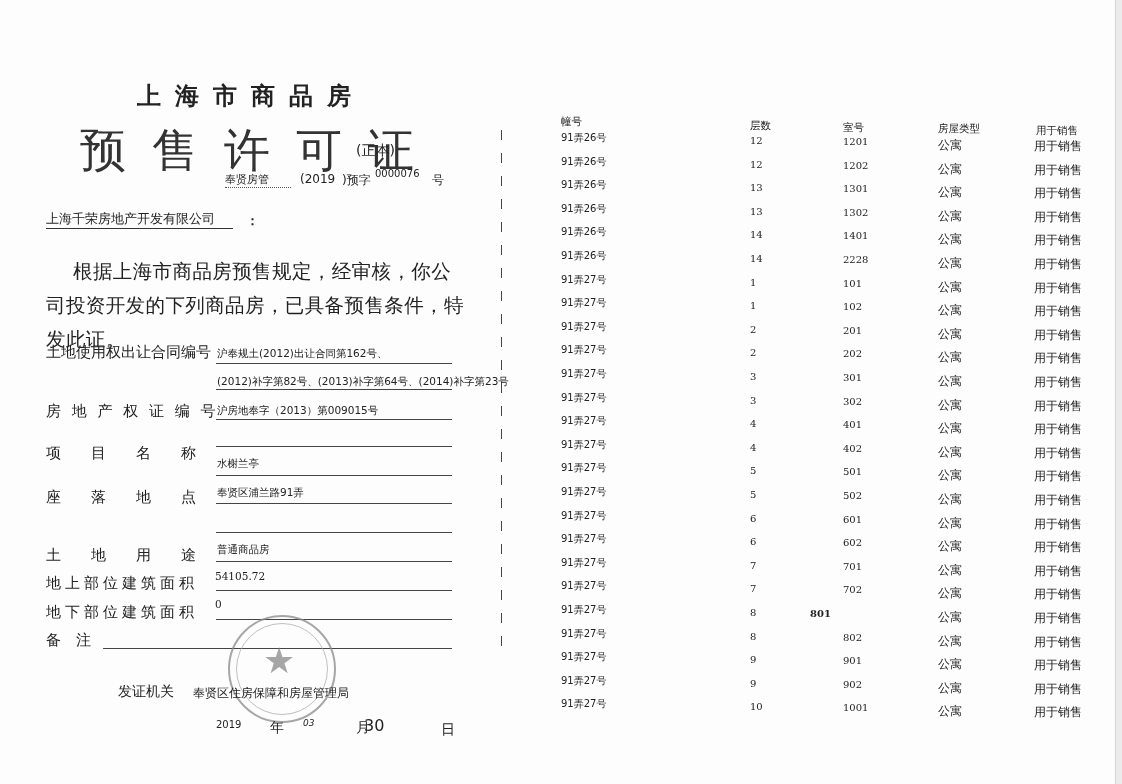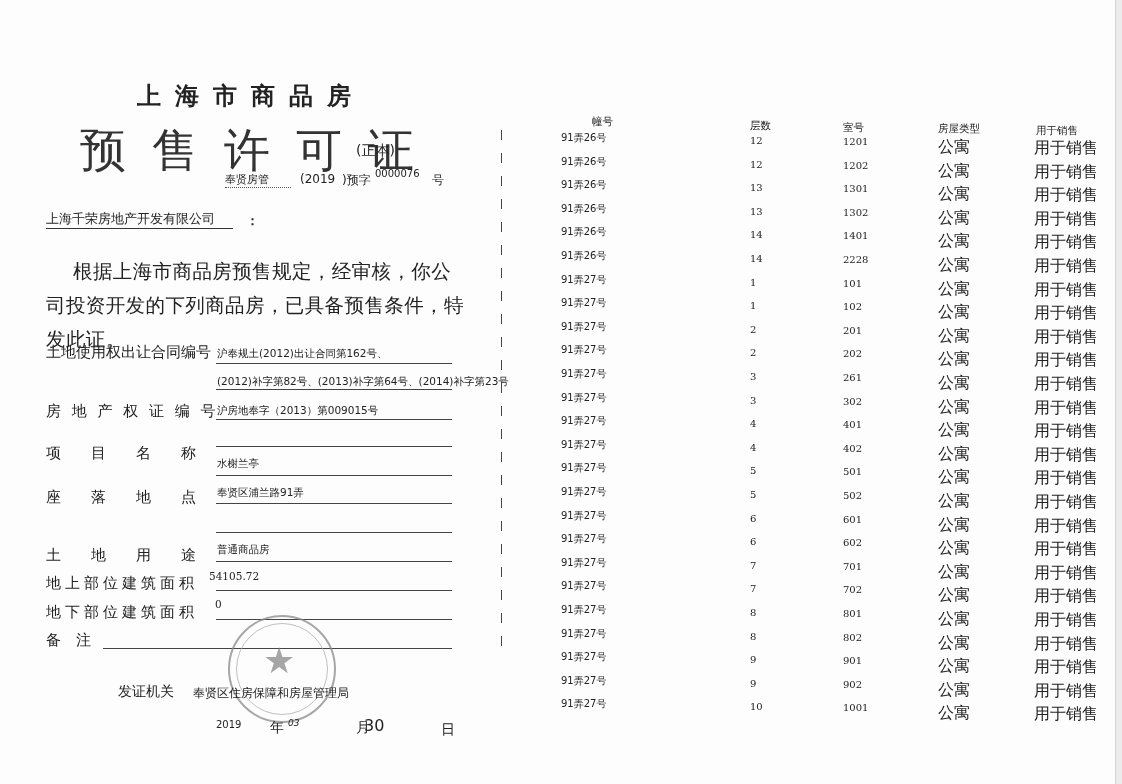--- a/index.html
+++ b/index.html
@@ -27,21 +27,21 @@
     .para { left: 46px; top: 255px; width: 420px; font-size: 19.5px; line-height: 34px; white-space: normal; font-family: "DejaVu Sans", sans-serif; text-indent: 27px; letter-spacing: 0.4px; }
 
     .field-label { font-size: 15px; left: 46px; }
     .field-line { position: absolute; height: 1px; background: #444; }
     .field-val { font-size: 10.5px; font-family: "DejaVu Sans", sans-serif; }
 
     .issuer-label { left: 118px; top: 683px; font-size: 14px; font-family: "DejaVu Sans", sans-serif; }
     .issuer-name { left: 193px; top: 685px; font-size: 12px; font-family: "DejaVu Sans", sans-serif; }
     .date-y { left: 216px; top: 719px; font-size: 10px; font-family: "DejaVu Sans", sans-serif; }
     .date-nian { left: 270px; top: 719px; font-size: 14px; }
-    .date-m { left: 288px; top: 718px; font-size: 9px; font-family: "DejaVu Sans", sans-serif; font-style: italic; }
+    .date-m { left: 303px; top: 718px; font-size: 9px; font-family: "DejaVu Sans", sans-serif; font-style: italic; }
     .date-yue { left: 356px; top: 719px; font-size: 14px; }
     .date-d { left: 364px; top: 716px; font-size: 16px; font-family: "DejaVu Sans", sans-serif; }
     .date-ri { left: 441px; top: 721px; font-size: 14px; }
 
     .stamp {
       position: absolute; left: 228px; top: 615px; width: 104px; height: 104px;
       border: 2px solid #8a8a8a; border-radius: 50%; opacity: 0.75;
     }
     .stamp::before {
       content: ""; position: absolute; inset: 6px; border: 1px solid #aaa; border-radius: 50%;
@@ -50,21 +50,21 @@
 
     .dash-divider {
       position: absolute; left: 501px; top: 130px; width: 1px; height: 520px;
       background: repeating-linear-gradient(to bottom, #444 0 10px, transparent 10px 23px);
     }
 
     
     .tbl { font-family: "DejaVu Serif", serif; font-size: 10px; color: #222; }
     .tbl .hdr { font-family: "DejaVu Sans", sans-serif; font-size: 10.5px; }
     .cell-bld { font-family: "DejaVu Sans", sans-serif; font-size: 10px; }
-    .cell-cn { font-family: Liberation Serif, serif; font-size: 16px; }
+    .cell-cn { font-family: Liberation Serif, serif; font-size: 12px; }
   </style>
 </head>
 <body>
 
 <div class="right-edge"></div>
 
 <div class="abs t-city">上海市商品房</div>
 <div class="abs t-main">预售许可证</div>
 <div class="abs t-copy">(正本)</div>
 
@@ -97,21 +97,21 @@
 <div class="abs field-label" style="top:488px;">座　　落　　地　　点</div>
 <div class="abs field-val" style="left:217px;top:486px;">奉贤区浦兰路91弄</div>
 <div class="field-line" style="left:216px;top:503px;width:236px;"></div>
 <div class="field-line" style="left:216px;top:532px;width:236px;"></div>
 
 <div class="abs field-label" style="top:546px;">土　　地　　用　　途</div>
 <div class="abs field-val" style="left:217px;top:543px;">普通商品房</div>
 <div class="field-line" style="left:216px;top:561px;width:236px;"></div>
 
 <div class="abs field-label" style="top:574px;letter-spacing:4px;">地上部位建筑面积</div>
-<div class="abs field-val" style="left:209px;top:570px;font-family:'DejaVu Serif',serif;text-align:right;">54105.72</div>
+<div class="abs field-val" style="left:215px;top:570px;font-family:'DejaVu Serif',serif;text-align:right;">54105.72</div>
 <div class="field-line" style="left:216px;top:590px;width:236px;"></div>
 
 <div class="abs field-label" style="top:603px;letter-spacing:4px;">地下部位建筑面积</div>
 <div class="abs field-val" style="left:215px;top:598px;font-family:'DejaVu Serif',serif;">0</div>
 <div class="field-line" style="left:216px;top:619px;width:236px;"></div>
 
 <div class="abs field-label" style="top:631px;">备　注</div>
 <div class="field-line" style="left:103px;top:648px;width:349px;"></div>
 
 <div class="stamp">
@@ -124,21 +124,21 @@
 <div class="abs date-y">2019</div>
 <div class="abs date-nian">年</div>
 <div class="abs date-m">03</div>
 <div class="abs date-yue">月</div>
 <div class="abs date-d">30</div>
 <div class="abs date-ri">日</div>
 
 <div class="dash-divider"></div>
 
 <div class="tbl">
-  <div class="abs hdr" style="left:561px;top:115px;margin-left:31px;">幢号</div>
+  <div class="abs hdr" style="left:561px;top:115px;">幢号</div>
   <div class="abs hdr" style="left:750px;top:119px;">层数</div>
   <div class="abs hdr" style="left:843px;top:121px;">室号</div>
   <div class="abs hdr" style="left:938px;top:122px;">房屋类型</div>
   <div class="abs hdr" style="left:1036px;top:124px;">用于销售</div>
   <div id="rows">
       <div>
         <div class="abs cell-bld" style="left: 561px; top: 131px;">91弄26号</div>
         <div class="abs " style="left: 750px; top: 135px;">12</div>
         <div class="abs " style="left: 843px; top: 136px;">1201</div>
         <div class="abs cell-cn" style="left: 938px; top: 137px;">公寓</div>
@@ -203,21 +203,21 @@
       <div>
         <div class="abs cell-bld" style="left: 561px; top: 343.4px;">91弄27号</div>
         <div class="abs " style="left: 750px; top: 347.4px;">2</div>
         <div class="abs " style="left: 843px; top: 348.4px;">202</div>
         <div class="abs cell-cn" style="left: 938px; top: 349.4px;">公寓</div>
         <div class="abs cell-cn" style="left: 1034px; top: 350.4px;">用于销售</div>
       </div>
       <div>
         <div class="abs cell-bld" style="left: 561px; top: 367px;">91弄27号</div>
         <div class="abs " style="left: 750px; top: 371px;">3</div>
-        <div class="abs " style="left: 843px; top: 372px;">261</div>
+        <div class="abs " style="left: 843px; top: 372px;">301</div>
         <div class="abs cell-cn" style="left: 938px; top: 373px;">公寓</div>
         <div class="abs cell-cn" style="left: 1034px; top: 374px;">用于销售</div>
       </div>
       <div>
         <div class="abs cell-bld" style="left: 561px; top: 390.6px;">91弄27号</div>
         <div class="abs " style="left: 750px; top: 394.6px;">3</div>
         <div class="abs " style="left: 843px; top: 395.6px;">302</div>
         <div class="abs cell-cn" style="left: 938px; top: 396.6px;">公寓</div>
         <div class="abs cell-cn" style="left: 1034px; top: 397.6px;">用于销售</div>
       </div>
@@ -273,21 +273,21 @@
       <div>
         <div class="abs cell-bld" style="left: 561px; top: 579.4px;">91弄27号</div>
         <div class="abs " style="left: 750px; top: 583.4px;">7</div>
         <div class="abs " style="left: 843px; top: 584.4px;">702</div>
         <div class="abs cell-cn" style="left: 938px; top: 585.4px;">公寓</div>
         <div class="abs cell-cn" style="left: 1034px; top: 586.4px;">用于销售</div>
       </div>
       <div>
         <div class="abs cell-bld" style="left: 561px; top: 603px;">91弄27号</div>
         <div class="abs " style="left: 750px; top: 607px;">8</div>
-        <div class="abs " style="left: 843px; top: 608px;">801</div>
+        <div class="abs " style="left: 810px; top: 608px; font-weight: bold;">801</div>
         <div class="abs cell-cn" style="left: 938px; top: 609px;">公寓</div>
         <div class="abs cell-cn" style="left: 1034px; top: 610px;">用于销售</div>
       </div>
       <div>
         <div class="abs cell-bld" style="left: 561px; top: 626.6px;">91弄27号</div>
         <div class="abs " style="left: 750px; top: 630.6px;">8</div>
         <div class="abs " style="left: 843px; top: 631.6px;">802</div>
         <div class="abs cell-cn" style="left: 938px; top: 632.6px;">公寓</div>
         <div class="abs cell-cn" style="left: 1034px; top: 633.6px;">用于销售</div>
       </div>

